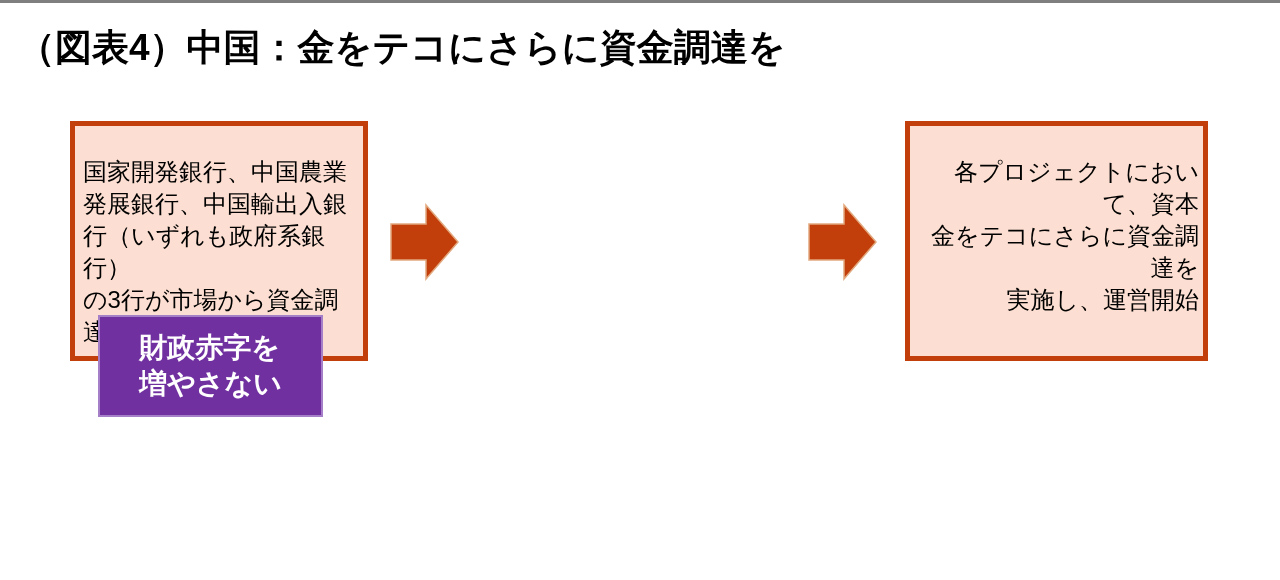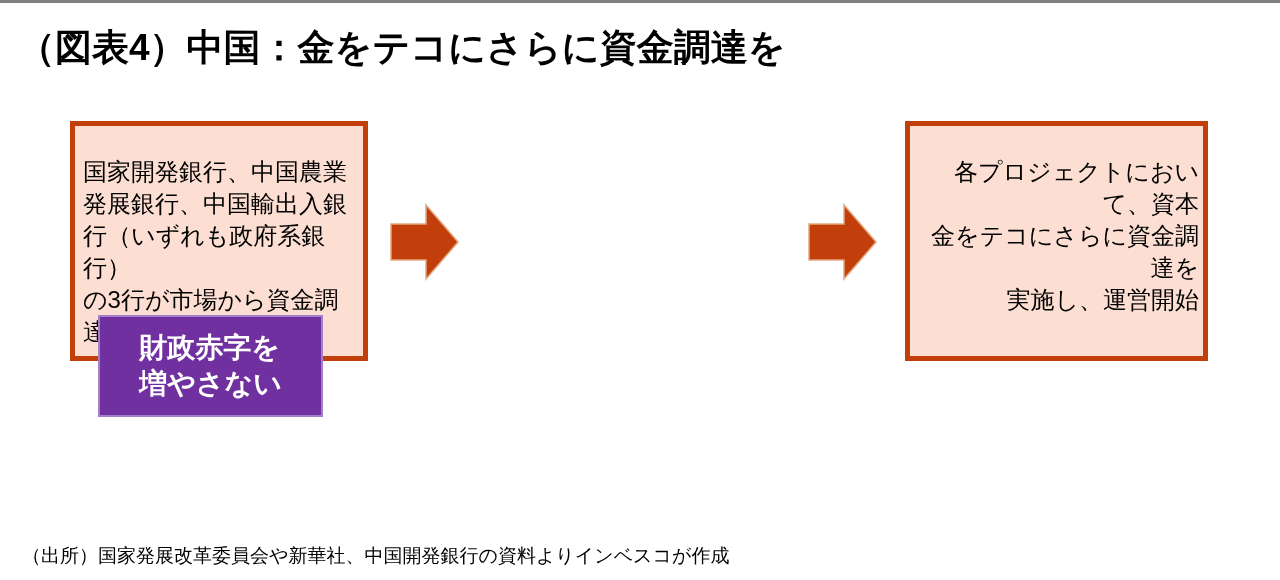--- a/index.html
+++ b/index.html
@@ -123,15 +123,14 @@
     </svg>
   </div>
 
   <div class="flow-box box-3">
     <div class="box-text">各プロジェクトにおいて、資本
 金をテコにさらに資金調達を
 実施し、運営開始</div>
   </div>
 
 
-  <div class="source">（出所）国家発展改革委員会や新華社、中国開発銀行の資料よりインベスコが作成</div>
 
 </div>
 
 </body></html>

